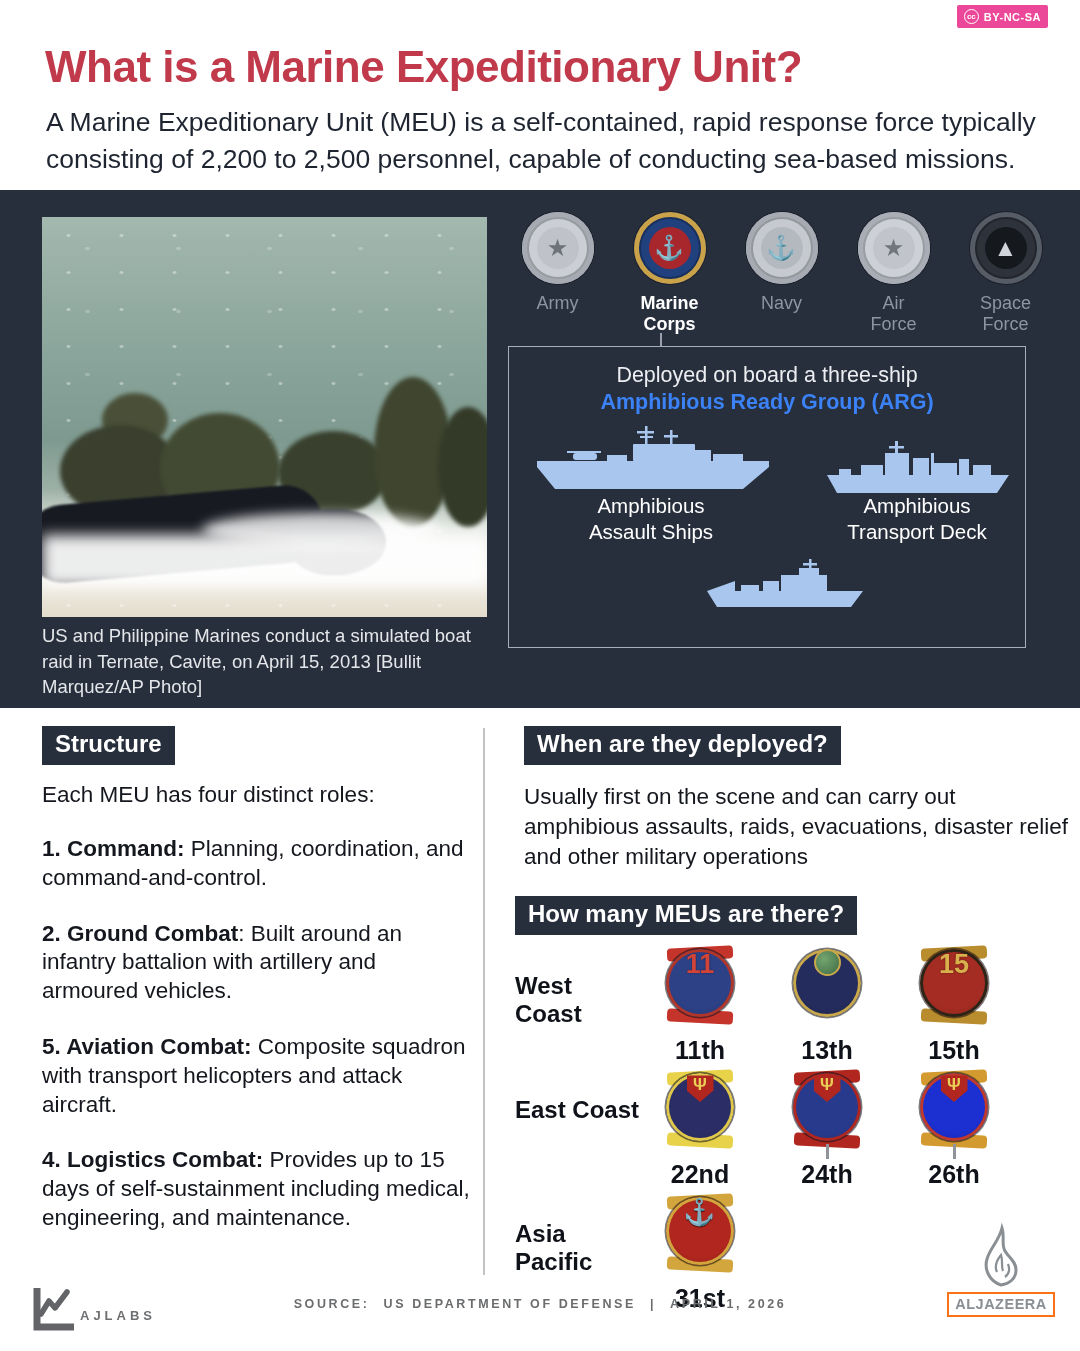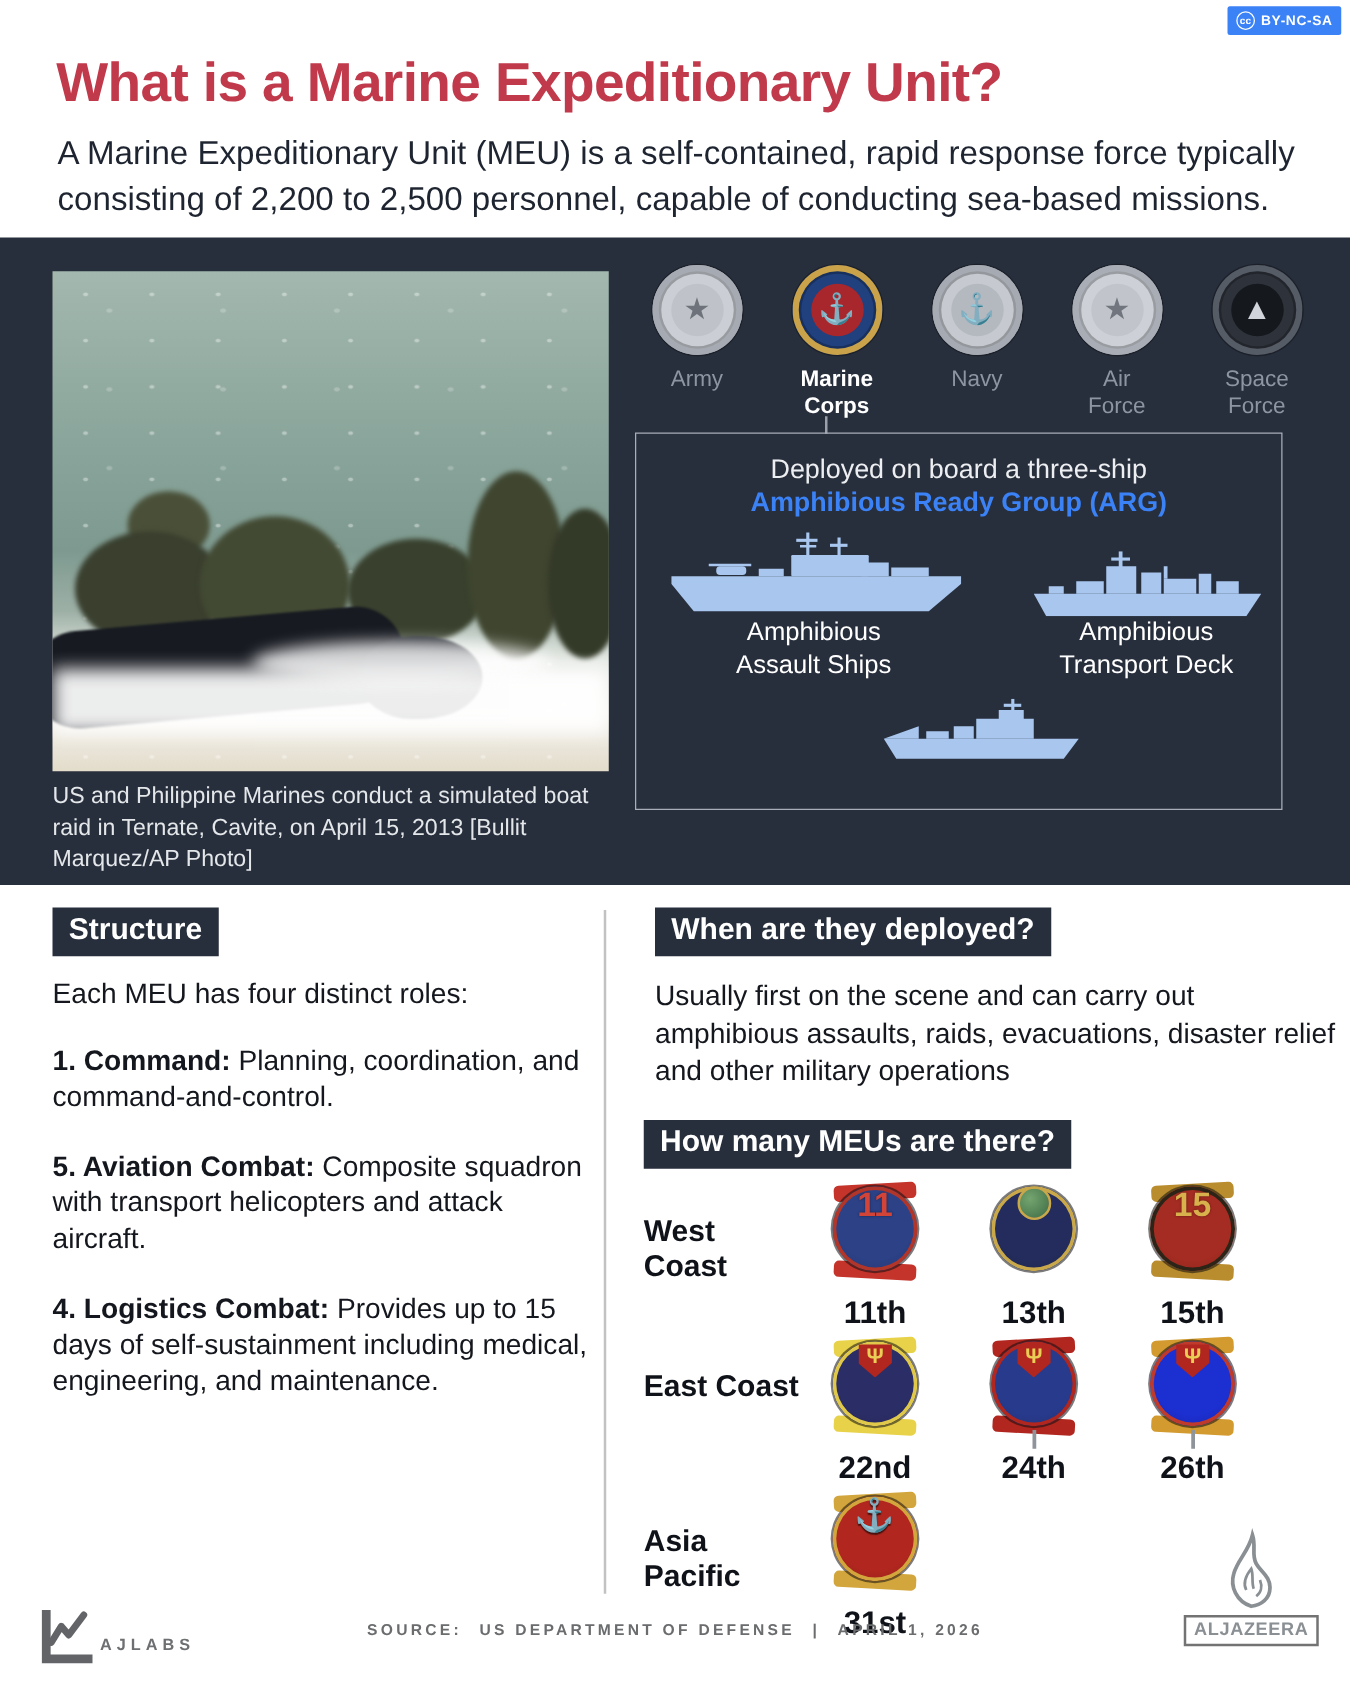--- a/index.html
+++ b/index.html
@@ -1,21 +1,21 @@
 <!DOCTYPE html>
 <html><head>
 <meta charset="utf-8">
 <style>
   * { margin:0; padding:0; box-sizing:border-box; }
   html,body { background:#ffffff; }
   body { font-family:"Liberation Sans", sans-serif; }
   .page { position:relative; width:1080px; height:1351px; background:#ffffff; overflow:hidden; margin:0 auto; }
 
   
-  .cc-badge { position:absolute; top:5px; right:7px; background:#3b82f6; color:#fff; height:23px;
+  .cc-badge { position:absolute; top:5px; right:32px; background:#ec4899; color:#fff; height:23px;
     display:flex; align-items:center; gap:5px; padding:0 7px; border-radius:2px; }
   .cc-circle { width:15px; height:15px; border:1.5px solid #fff; border-radius:50%; font-size:8px; font-weight:700;
     display:flex; align-items:center; justify-content:center; letter-spacing:0; }
   .cc-text { font-size:11px; font-weight:700; letter-spacing:.5px; }
   .title { position:absolute; left:45px; top:42px; font-size:44px; font-weight:800; color:#c13a4b; letter-spacing:-.5px; }
   .subtitle { position:absolute; left:46px; top:104px; width:990px; font-size:26.5px; font-weight:500;
     color:#1e2531; line-height:1.4; }
 
   
   .hero { position:absolute; left:0; top:190px; width:1080px; height:518px; background:#272e3c; }
@@ -104,21 +104,21 @@
   .emblem.globe { width:27px; height:27px; border-radius:50%; border:2.5px solid #c9a84c;
     background:radial-gradient(circle at 35% 35%, #74a56f, #3e6b45); }
   .emblem.anchor { font-size:26px; color:#e9e9ec; text-shadow:0 1px 1px rgba(0,0,0,.6); }
 
   
   .ajlabs { position:absolute; left:28px; top:1283px; display:flex; align-items:center; }
   .ajlabs-text { font-size:13px; font-weight:700; letter-spacing:4px; color:#6d6f71; margin-left:4px; margin-top:14px; }
   .source-line { position:absolute; left:50%; transform:translateX(-50%); top:1297px; white-space:nowrap;
     font-size:12.5px; font-weight:700; letter-spacing:2.6px; color:#6a6c6e; display:flex; gap:14px; }
   .ajz { position:absolute; right:31px; top:1222px; width:96px; display:flex; flex-direction:column; align-items:center; }
-  .ajz-wordmark { margin-top:4px; border:2px solid #737373; color:#8a8f94; font-size:14.5px; font-weight:800;
+  .ajz-wordmark { margin-top:4px; border:2px solid #f97316; color:#8a8f94; font-size:14.5px; font-weight:800;
     letter-spacing:.5px; padding:2px 6px 3px; }
 </style>
 </head>
 <body>
 
 <div class="page">
 
   <div class="cc-badge">
     <span class="cc-circle">cc</span>
     <span class="cc-text">BY-NC-SA</span>
@@ -242,20 +242,21 @@
           <polygon points="2,32 158,32 146,48 12,48"></polygon>
         </svg>
       </div>
     </div>
   </div>
 
   <div class="structure">
     <span class="chip">Structure</span>
     <p class="structure-lead">Each MEU has four distinct roles:</p>
     <p class="structure-item"><b>1. Command:</b><span> Planning, coordination, and command-and-control.</span></p>
+    <p class="structure-item"><b>2. Ground Combat</b><span>: Built around an infantry battalion with artillery and armoured vehicles.</span></p>
     <p class="structure-item"><b>5. Aviation Combat:</b><span> Composite squadron with transport helicopters and attack aircraft.</span></p>
     <p class="structure-item"><b>4. Logistics Combat:</b><span> Provides up to 15 days of self-sustainment including medical, engineering, and maintenance.</span></p>
   </div>
 
   <div class="v-divider"></div>
 
   <div class="deploy">
     <span class="chip">When are they deployed?</span>
     <p class="deploy-text">Usually first on the scene and can carry out amphibious assaults, raids, evacuations, disaster relief and other military operations</p>
   </div>

